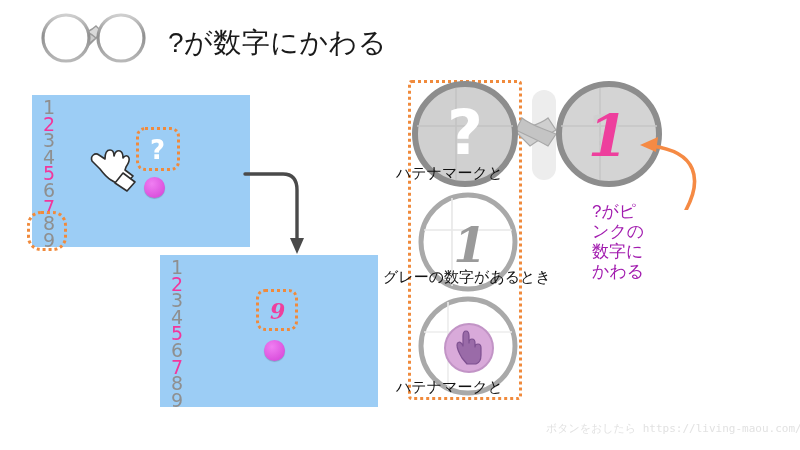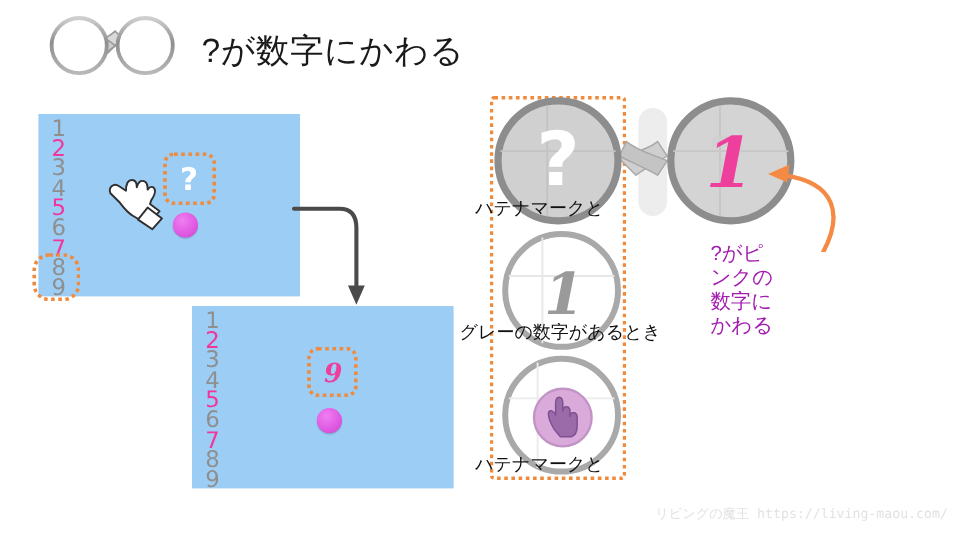--- a/index.html
+++ b/index.html
@@ -234,17 +234,17 @@
       <path d="M10 27 L28 19 L26 34 Z" fill="#f58a44"></path>
     </svg>
   </div>
   <div id="callout-text">
     <div>?がピンクの数字に</div>
     <div>かわる</div>
   </div>
 
 
   <div id="watermark">
-    <span class="wm-jp">リビングの魔王</span>
+    <span class="wm-jp">ボタンをおしたら</span>
     <span>https://living-maou.com/</span>
   </div>
 
 </div>
 
 </body></html>

